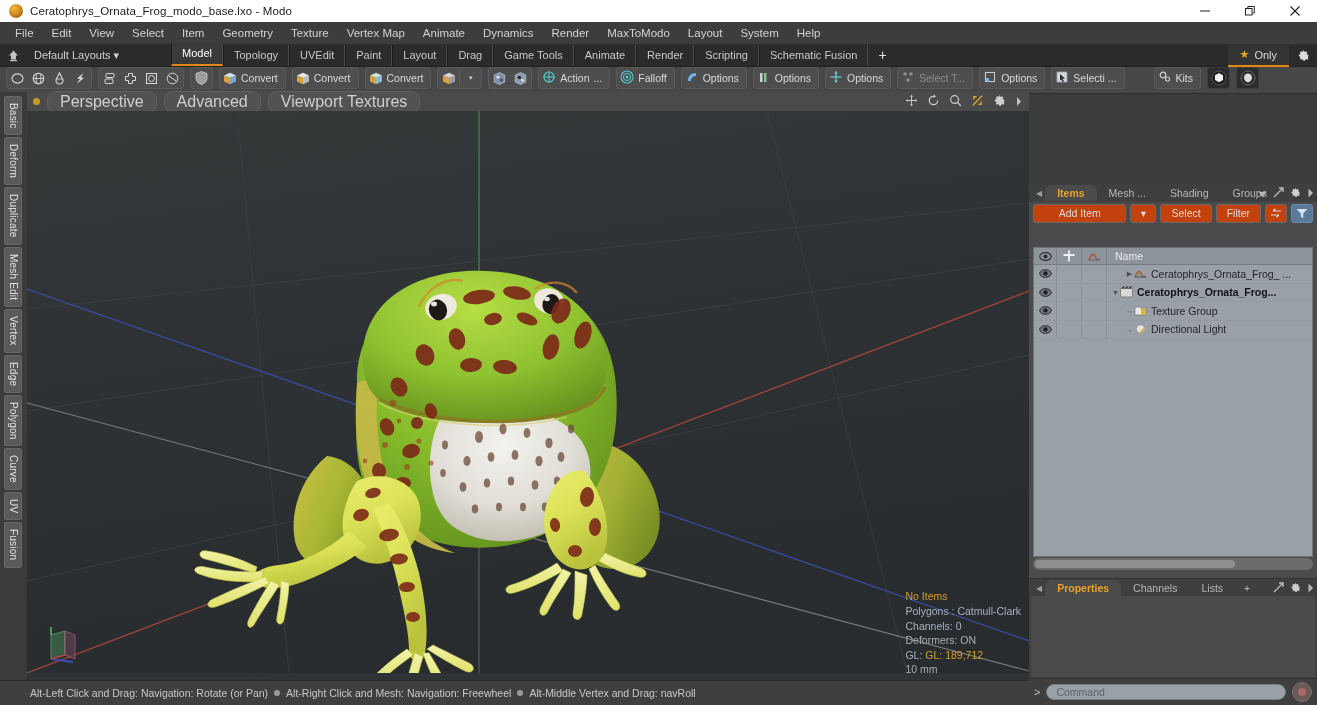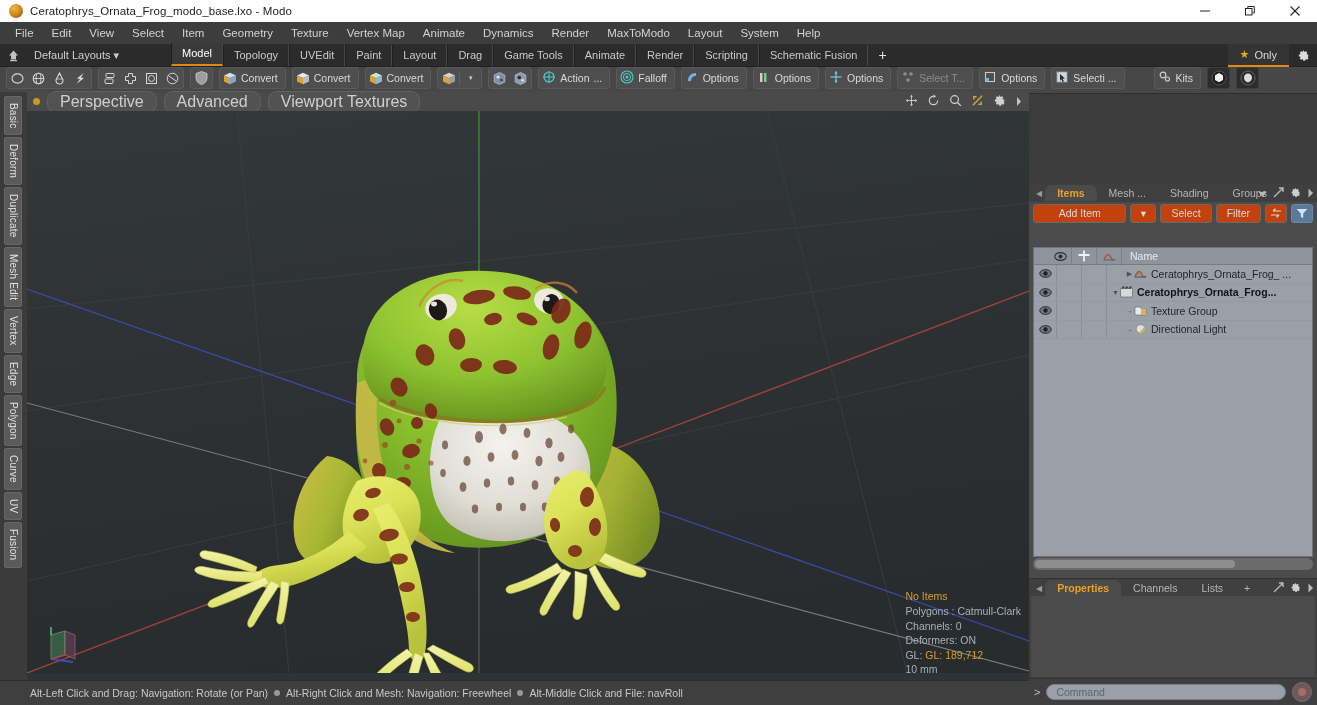--- a/index.html
+++ b/index.html
@@ -79,21 +79,21 @@
   .rp-tab{font-size:10.5px;color:#b6b6b6;padding:2px 12px;border-radius:7px 7px 0 0;white-space:nowrap;}
   .rp-tab.active{color:#e9a227;background:#4b4b4b;font-weight:bold;}
   .rp-tabright{position:absolute;right:3px;top:0;height:18px;display:flex;align-items:center;gap:6px;}
   .rp-toolrow{height:22px;background:#4b4b4b;display:flex;align-items:center;padding:0 4px;gap:4px;}
   .rp-btn{height:17px;background:#c2410c;border:1px solid #6a6a6a;border-radius:3px;
           display:flex;align-items:center;justify-content:center;font-size:10.5px;color:#dcdcdc;padding:0 10px;}
   .rp-btn.grow{flex:1;}
   .rp-btn.narrow{padding:0 5px;}
 
   .itemlist{position:absolute;left:4px;right:4px;top:63px;height:310px;background:#9aa0a8;border:1px solid #6f747a;box-sizing:border-box;}
-  .il-head{height:16px;background:#8e949c;display:flex;align-items:center;border-bottom:1px solid #767c83;padding-left:15px;}
+  .il-head{height:16px;background:#8e949c;display:flex;align-items:center;border-bottom:1px solid #767c83;}
   .il-col{border-right:1px solid #7c828a;height:16px;display:flex;align-items:center;justify-content:center;}
   .il-c1{width:22px;}.il-c2{width:24px;}.il-c3{width:24px;}
   .il-name{flex:1;padding-left:8px;font-size:10.5px;color:#e9ecef;display:flex;align-items:center;}
   .il-rows{}
   .il-row{height:17.5px;display:flex;align-items:center;border-bottom:1px solid #949aa2;}
   .il-eye{width:22px;display:flex;align-items:center;justify-content:center;border-right:1px solid #8a9098;height:17.5px;}
   .il-blank{width:24px;border-right:1px solid #8a9098;height:17.5px;}
   .il-label{flex:1;display:flex;align-items:center;font-size:10.5px;color:#22262b;padding-left:4px;white-space:nowrap;overflow:hidden;}
   .il-label.bold{font-weight:bold;color:#101317;}
   .il-tree{display:inline-block;width:9px;text-align:center;color:#4d5259;font-size:7px;flex:none;}
@@ -701,21 +701,21 @@
           <div>10 mm</div>
         </div>
       </div>
     </div>
 
     <div class="statusbar">
       <span class="status-text">Alt-Left Click and Drag: Navigation: Rotate (or Pan)</span>
       <span class="status-dot"></span>
       <span class="status-text">Alt-Right Click and Mesh: Navigation: Freewheel</span>
       <span class="status-dot"></span>
-      <span class="status-text">Alt-Middle Click and File: navRoll</span>
+      <span class="status-text">Alt-Middle Vertex and Drag: navRoll</span>
     </div>
 
     <div class="rpanel">
       <div class="rp-tabbar">
         <span class="rp-arrowL">◀</span>
         <div id="rptabs" style="display:flex;align-items:center;">
             <div class="rp-tab active">Items</div>
             <div class="rp-tab">Mesh ...</div>
             <div class="rp-tab">Shading</div>
             <div class="rp-tab">Groups</div>

